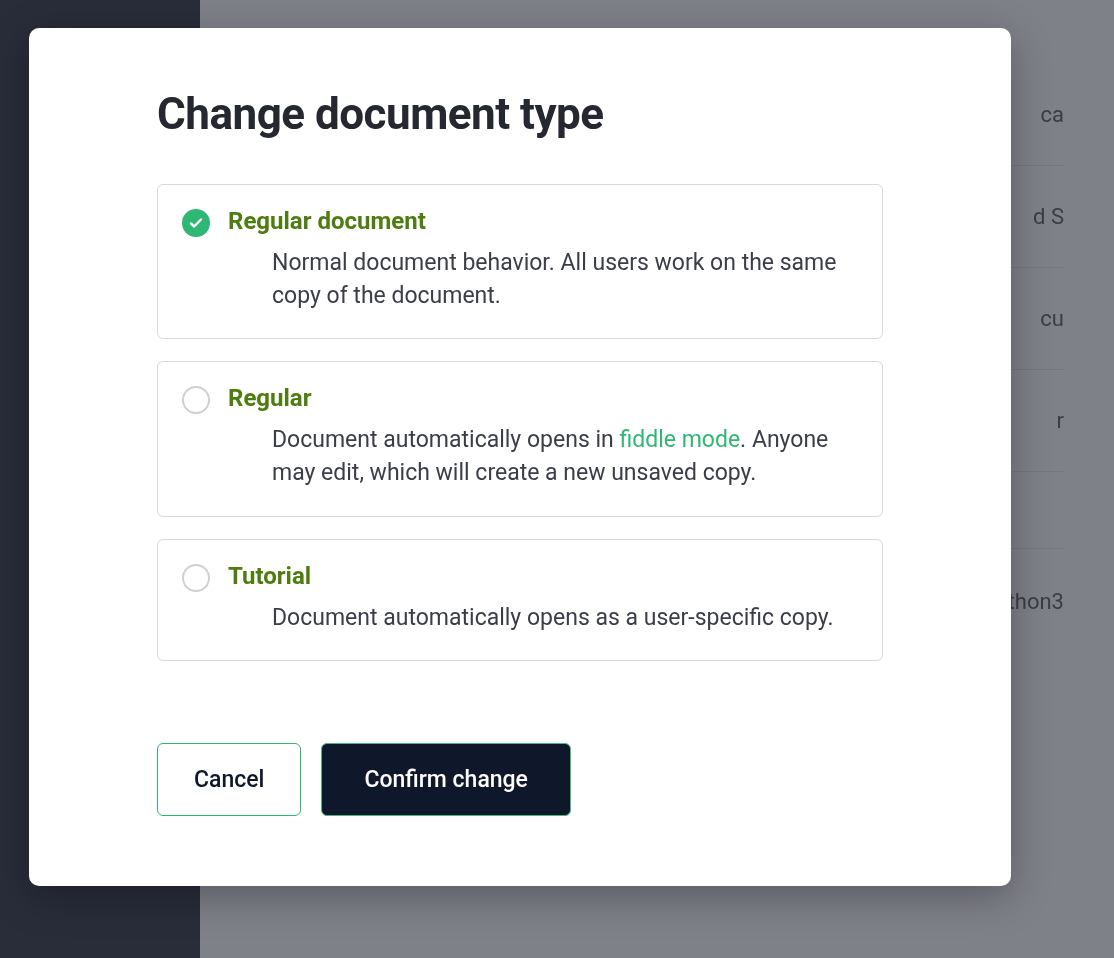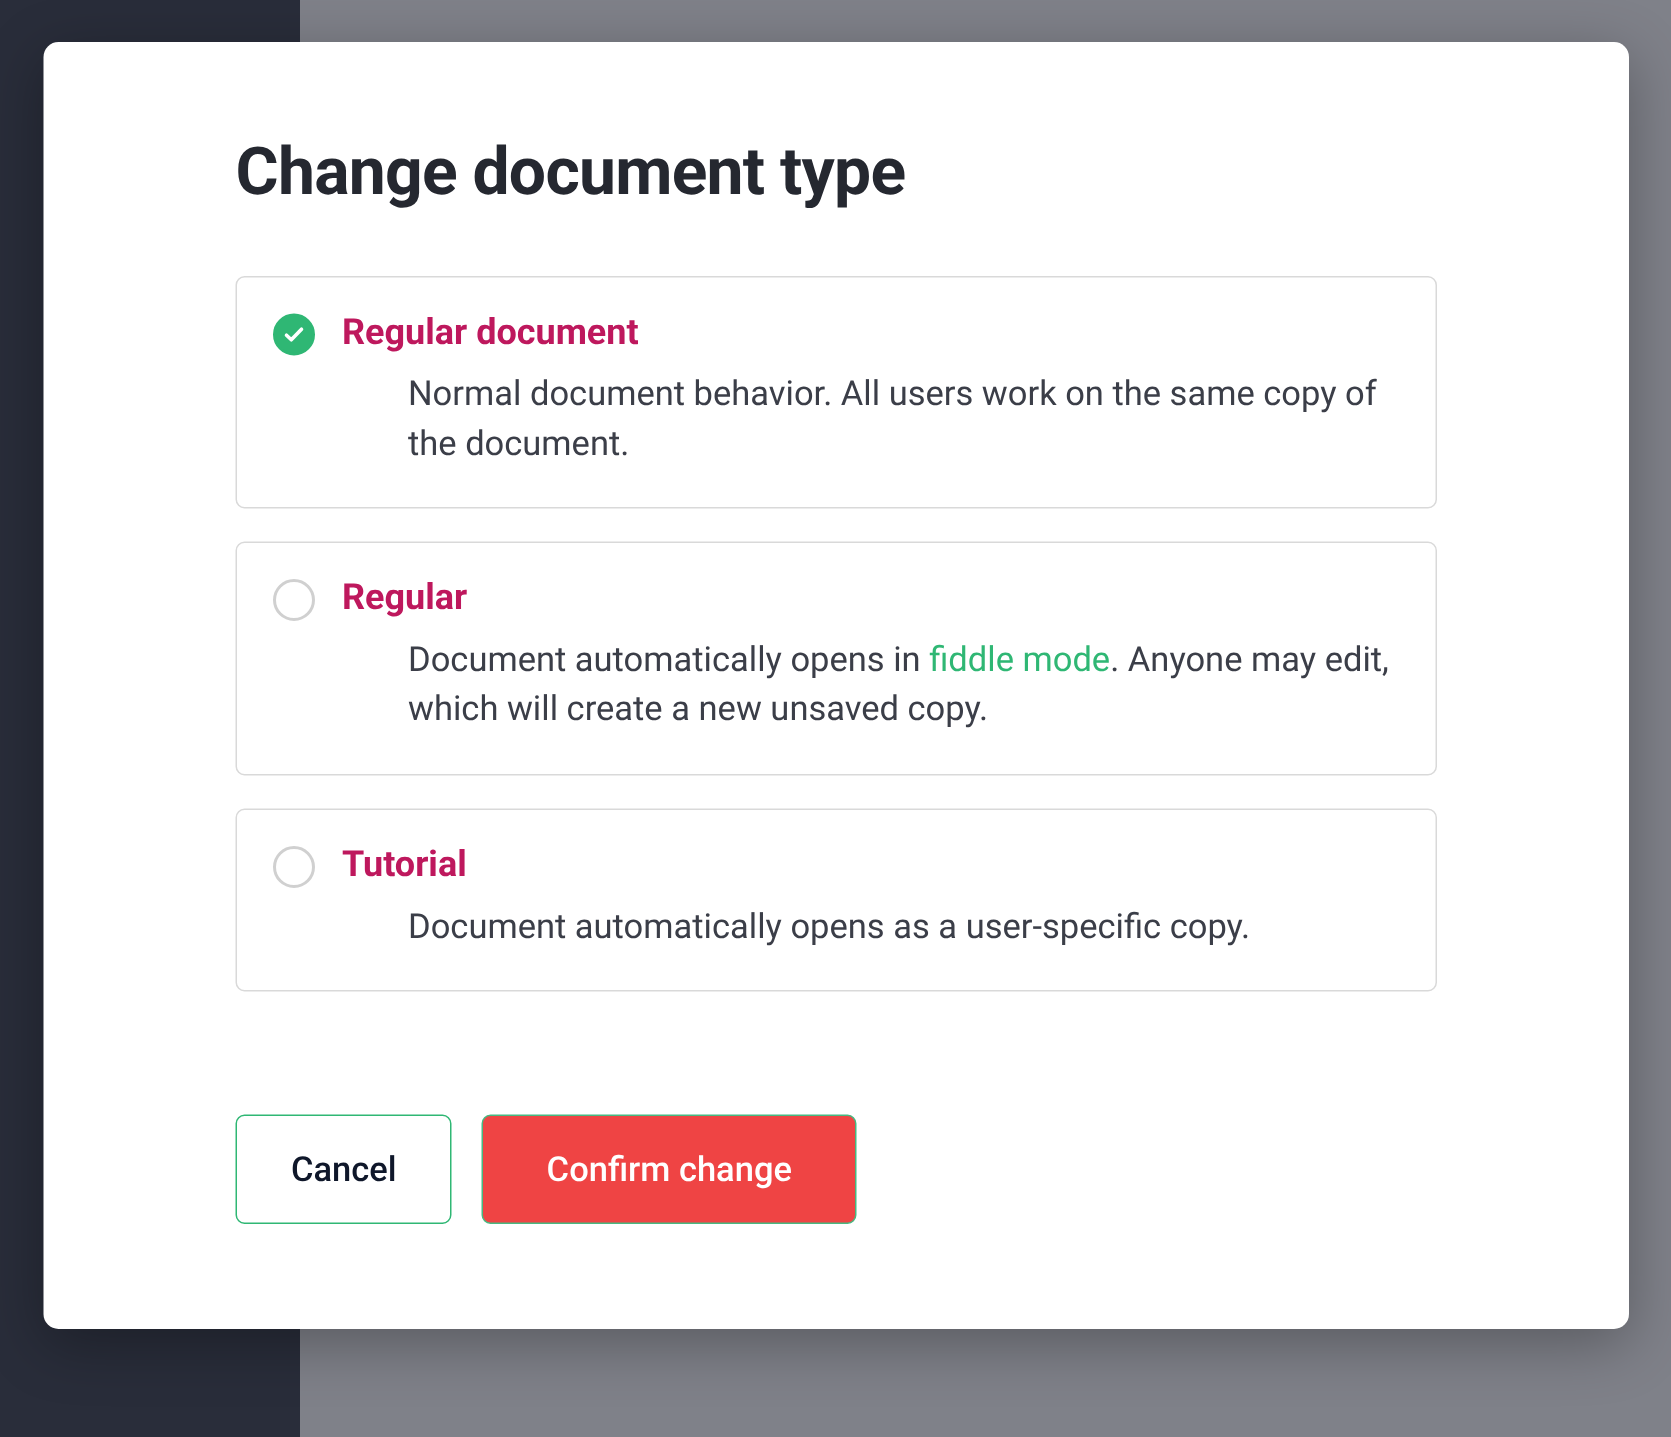--- a/index.html
+++ b/index.html
@@ -52,21 +52,21 @@
     }
     .overlay {
       position: absolute;
       inset: 0;
       background: rgba(42,45,58,0.6);
     }
     .modal {
       position: absolute;
       top: 28px;
       left: 29px;
-      width: 1057px;
+      width: 982px;
       background: #fff;
       border-radius: 10px;
       padding: 60px 128px 70px 128px;
       box-shadow: 0 10px 40px rgba(0,0,0,0.3);
     }
     .modal-title {
       font-size: 44px;
       font-weight: 700;
       color: #252830;
       letter-spacing: -0.5px;
@@ -108,21 +108,21 @@
       display: none;
       width: 16px;
       height: 16px;
     }
     .option-body {
       flex: 1;
     }
     .option-title {
       font-size: 24px;
       font-weight: 700;
-      color: #be185d;
+      color: #4d7c0f;
       margin-bottom: 12px;
     }
     .option-desc {
       font-size: 23px;
       line-height: 1.42;
       color: #3b3e48;
       font-weight: 400;
       margin-left: 44px;
     }
     .option-desc .link {
@@ -141,21 +141,21 @@
       cursor: pointer;
       border: 1px solid transparent;
       font-family: inherit;
     }
     .btn-cancel {
       background: #fff;
       border-color: #2fb774;
       color: #0f172a;
     }
     .btn-confirm {
-      background: #ef4444;
+      background: #0f172a;
       color: #fff;
       border-color: #47b881;
       padding: 22px 42px;
     }
   </style>
 </head>
 <body>
 
 <div class="backdrop">
   <div class="bg-content">

